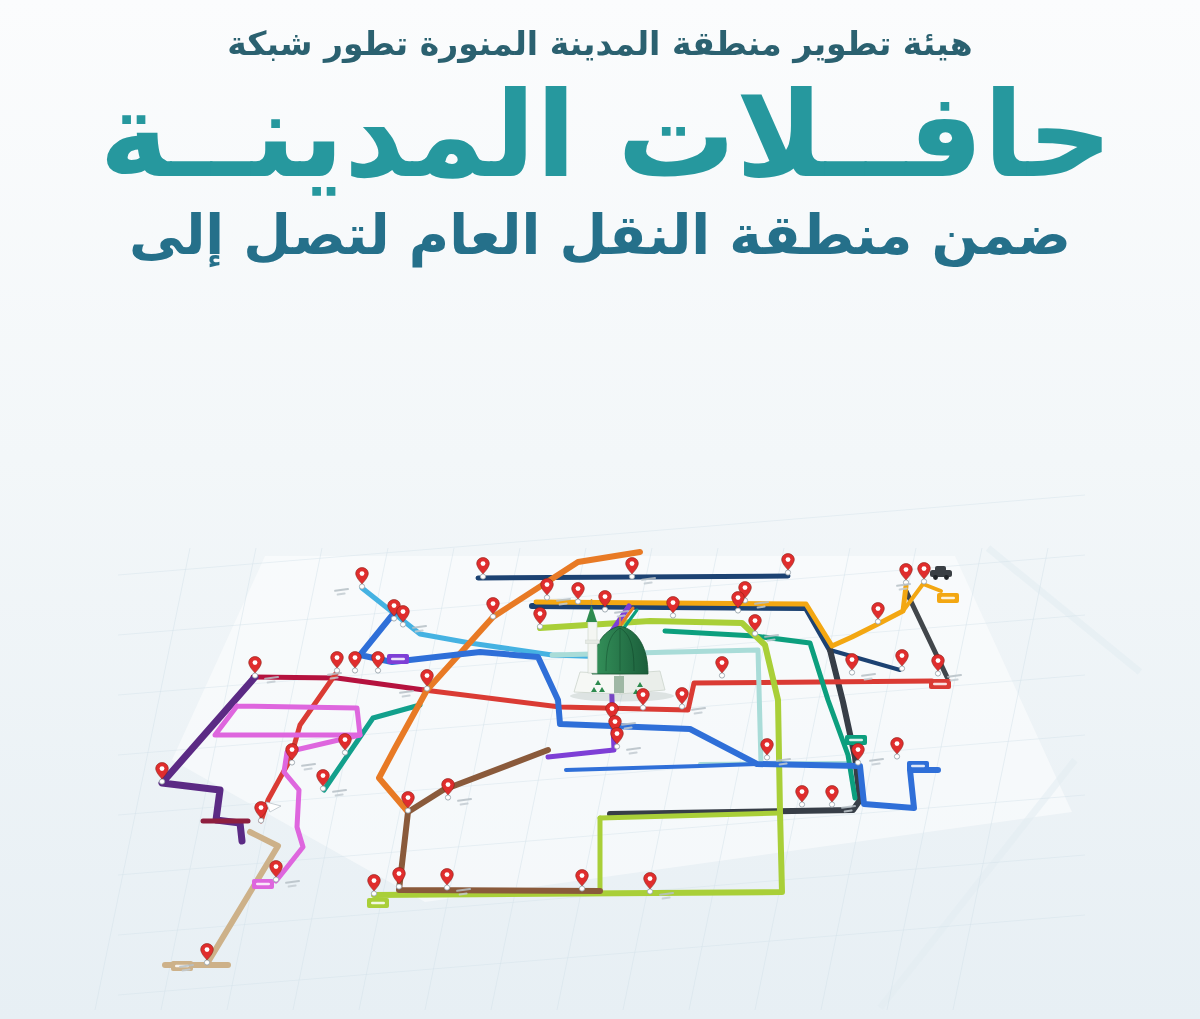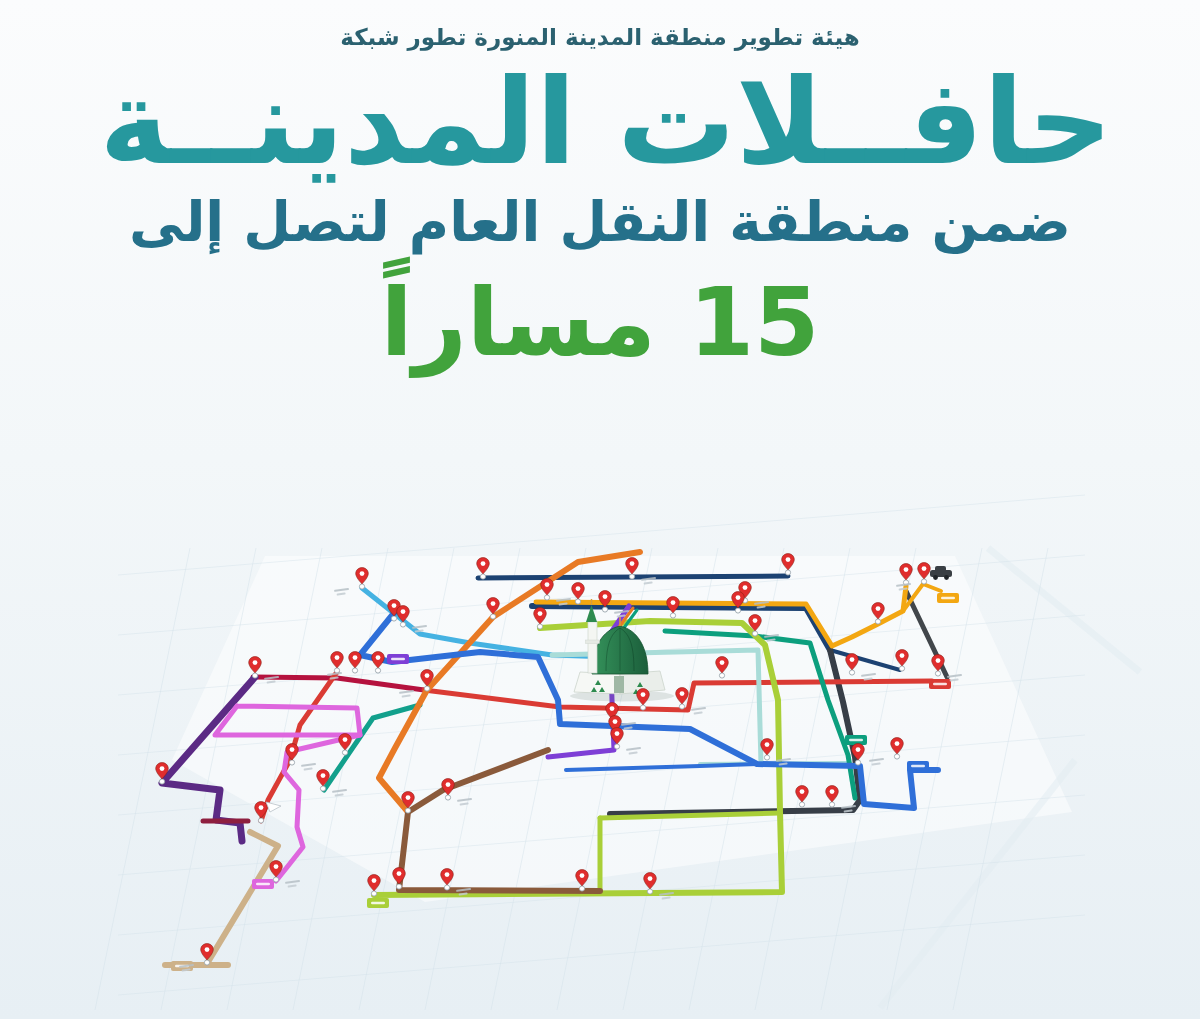--- a/index.html
+++ b/index.html
@@ -2,34 +2,33 @@
 <html lang="ar"><head>
 <meta charset="utf-8">
 <style>
   html,body{margin:0;padding:0;}
   body{
     width:1200px;height:1019px;overflow:hidden;position:relative;
     font-family:"DejaVu Sans","Liberation Sans",sans-serif;
     background:linear-gradient(180deg,#fbfcfd 0%,#f3f7f9 45%,#e7eff4 100%);
   }
   .header{position:relative;z-index:2;text-align:center;direction:rtl;padding-top:24px;}
-  .tagline{font-size:23px;font-weight:bold;color:#2b6170;letter-spacing:0;}
+  .tagline{font-size:33px;font-weight:bold;color:#2b6170;letter-spacing:0;}
   .title{font-size:118px;font-weight:bold;color:#26989e;line-height:1.12;margin-top:6px;margin-left:12px;}
   .subtitle{font-size:55px;font-weight:bold;color:#25708a;margin-top:2px;}
   .count{font-size:94px;font-weight:bold;color:#41a33c;margin-top:14px;}
   #map-svg{position:absolute;left:0;top:0;z-index:1;}
 </style>
 </head>
 <body>
 
 <div class="header">
   <div class="tagline" style="color: rgb(43, 97, 112);">هيئة تطوير منطقة المدينة المنورة تطور شبكة</div>
   <div class="title" style="color: rgb(38, 152, 158);">حافــلات المدينــة</div>
   <div class="subtitle" style="color: rgb(37, 112, 138);">ضمن منطقة النقل العام لتصل إلى</div>
-  <div class="count" style="color: rgb(65, 163, 60);">15 مساراً</div>
 </div>
 
 <svg id="map-svg" width="1200" height="1019" viewBox="0 0 1200 1019">
   <defs>
     <linearGradient id="domeGrad" x1="0" y1="0" x2="1" y2="0">
       <stop id="dome-stop-light" offset="0" stop-color="#35935b"></stop>
       <stop id="dome-stop-dark" offset="1" stop-color="#1b5e3b"></stop>
     </linearGradient>
     <symbol id="pin-sym" viewBox="0 0 20 26">
       <path id="pin-body" d="M10 .8 C5.2 .8 1.6 4.3 1.6 8.8 C1.6 13.6 8 20.5 10 22.6 C12 20.5 18.4 13.6 18.4 8.8 C18.4 4.3 14.8 .8 10 .8 Z" fill="#e02d2d" stroke="#7e1d12" stroke-width="0.7"></path>

